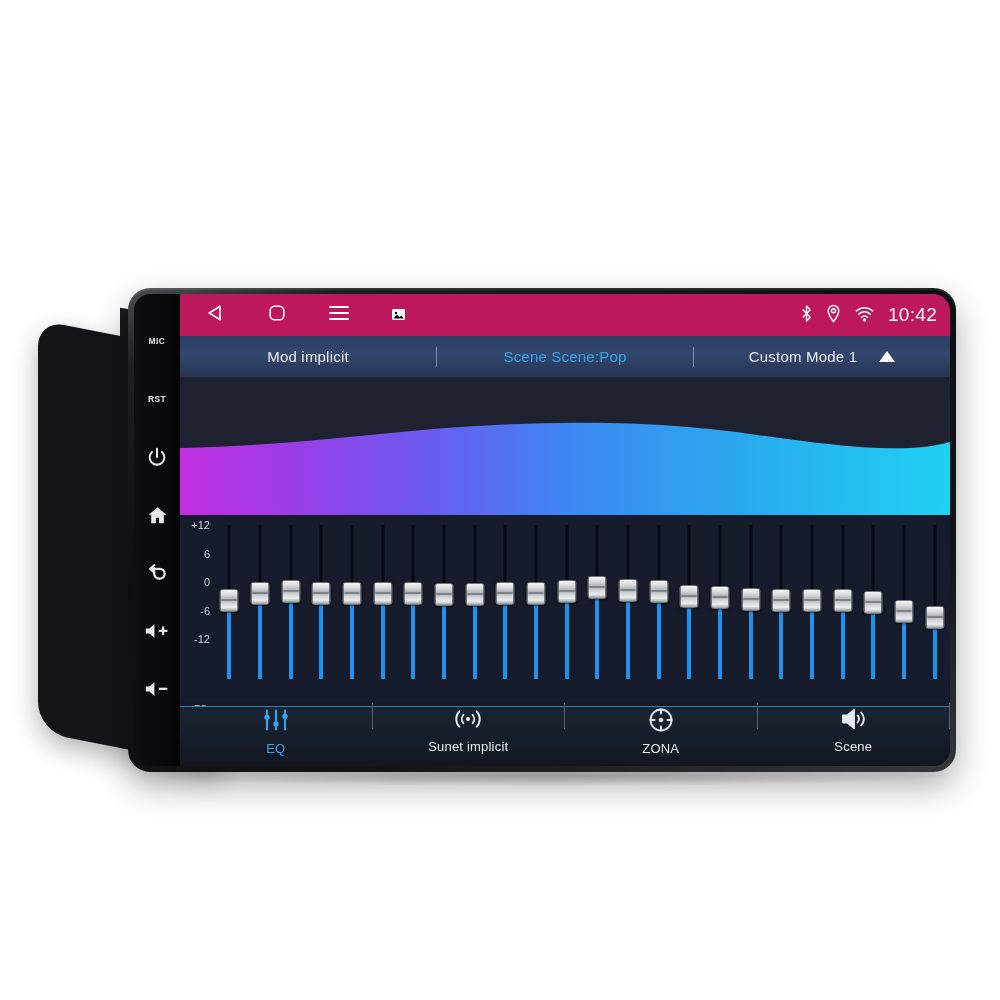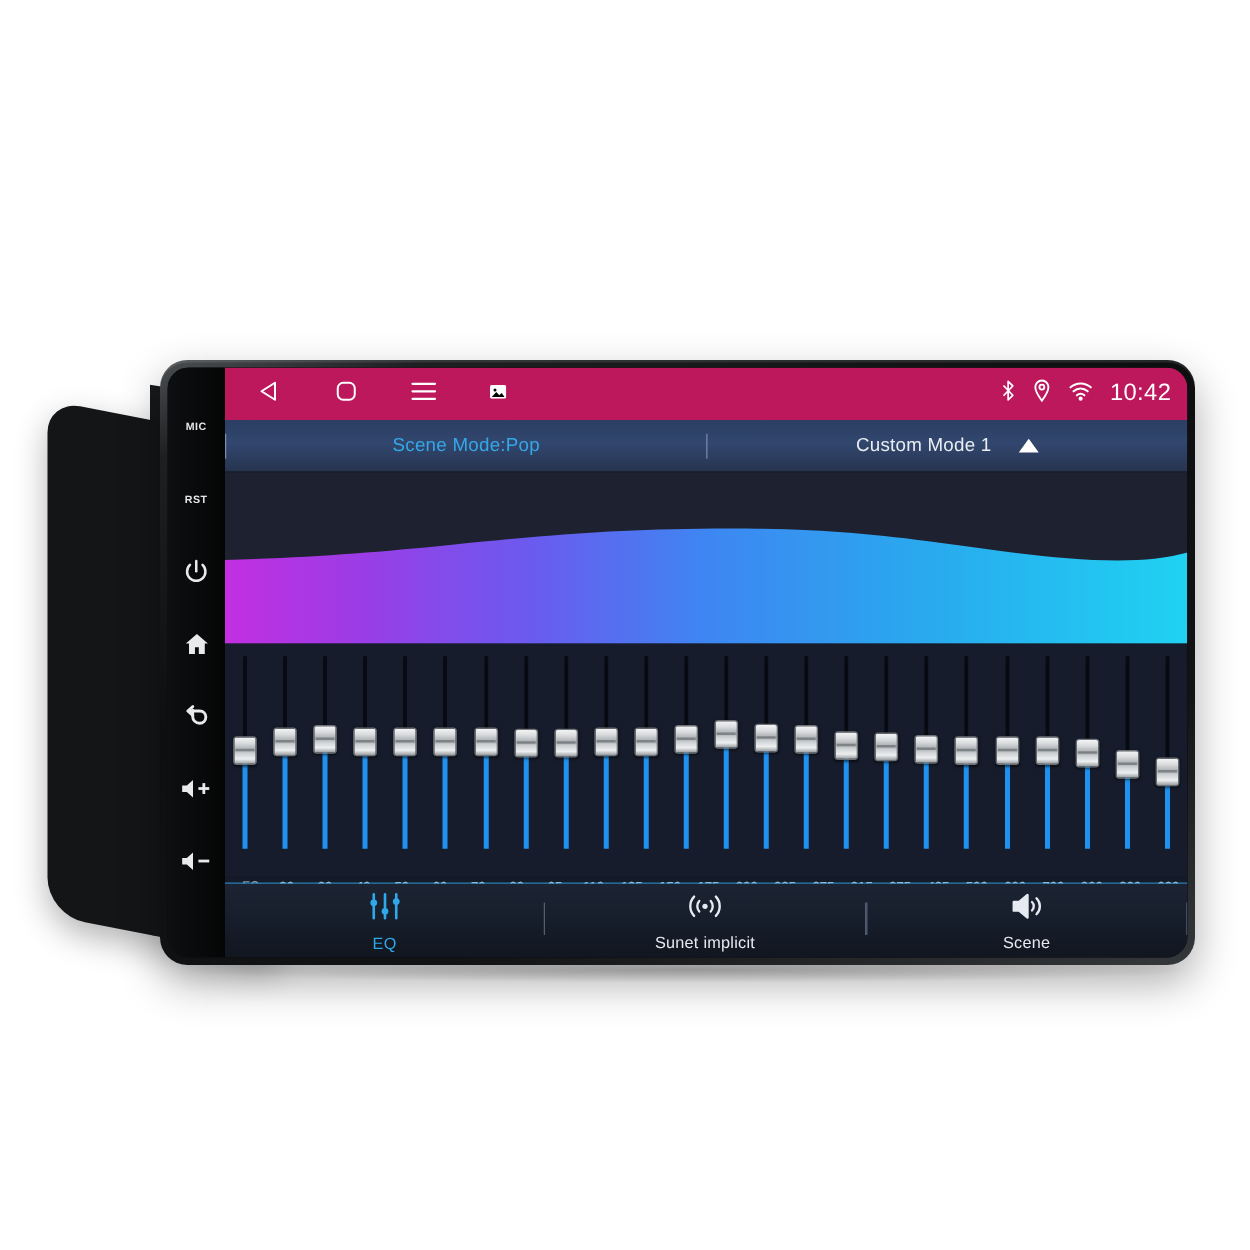--- a/index.html
+++ b/index.html
@@ -211,21 +211,21 @@
     font-size: 10.5px; font-weight: bold; color: #ffffff;
     background: #0a0d14; border-radius: 3px; padding: 1px 0;
   }
 
   
   .tabbar {
     position: absolute; left: 0; bottom: 0;
     width: 100%; height: 60px;
     background: linear-gradient(180deg, #1c2433 0%, #161d2a 55%, #11161f 100%);
     border-top: 1px solid #2d7fb6;
-    display: flex; align-items: center;
+    display: flex; align-items: flex-start;
   }
   .tab {
     flex: 1; position: relative;
     display: flex; flex-direction: column;
     align-items: center; justify-content: center; gap: 4px;
     color: #e6ebf1;
   }
   .tab .tablabel { font-size: 13px; letter-spacing: .2px; }
   .tab.active { color: #2fa8ea; }
   .tab.active .tablabel { color: #2fa8ea; }
@@ -360,22 +360,23 @@
                 <path d="M5 9.6c1.8-1.6 3.9-2.4 6-2.4s4.2.8 6 2.4"></path>
                 <path d="M7.8 13c1-.9 2.1-1.4 3.2-1.4s2.2.5 3.2 1.4"></path>
                 <circle cx="11" cy="15.8" r=".9" fill="#ffffff"></circle>
               </svg>
             </span>
             <span class="clock">10:42</span>
           </div>
         </div>
 
         <div class="modebar">
+          <div class="modecell">Mod implicit</div>
           <div class="modesep"></div>
-          <div class="modecell accent">Scene Mode:Pop</div>
+          <div class="modecell accent">Scene Scene:Pop</div>
           <div class="modesep"></div>
           <div class="modecell right">
             <span>Custom Mode 1</span>
             <span class="caret-up"></span>
           </div>
         </div>
 
         <div class="wavepanel">
           <svg viewBox="0 0 770 137" preserveAspectRatio="none">
             <defs>
@@ -387,20 +388,27 @@
                 <stop offset="72%" stop-color="#2aa8ee"></stop>
                 <stop offset="100%" stop-color="#1fd2f2"></stop>
               </linearGradient>
             </defs>
             <rect x="0" y="0" width="770" height="137" fill="#1e2230"></rect>
             <path d="M0,70 C70,68 120,64 180,58 C250,51 300,46 380,45 C460,44 510,48 570,56 C630,64 680,72 730,70 C750,69 762,66 770,64 L770,137 L0,137 Z" fill="url(#waveGrad)"></path>
           </svg>
         </div>
 
         <div class="eqpanel">
+          <div class="eqscale">
+            <span style="top:10px">+12</span>
+            <span style="top:39px">6</span>
+            <span style="top:67px">0</span>
+            <span style="top:96px">-6</span>
+            <span style="top:124px">-12</span>
+          </div>
           <div class="bands" id="bands">
               <div class="band">
                 <div class="track-top" style="height:75.46px"></div>
                 <div class="track-bot" style="height:78.54px"></div>
                 <div class="thumb" style="top:74.46px"></div>
               </div>
               <div class="band">
                 <div class="track-top" style="height:67.76px"></div>
                 <div class="track-bot" style="height:86.24px"></div>
                 <div class="thumb" style="top:66.76px"></div>
@@ -639,20 +647,28 @@
             <div class="tabsep"></div>
             <div class="tab">
               <span><svg width="30" height="24" viewBox="0 0 30 24" fill="none" stroke="currentColor" stroke-width="1.9" stroke-linecap="round">
                   <circle cx="15" cy="12" r="2.1" fill="currentColor" stroke="none"></circle>
                   <path d="M10.4 7.8a6.4 6.4 0 0 0 0 8.4M19.6 7.8a6.4 6.4 0 0 1 0 8.4"></path>
                   <path d="M6.3 4.3a11.2 11.2 0 0 0 0 15.4M23.7 4.3a11.2 11.2 0 0 1 0 15.4"></path>
                 </svg></span>
               <span class="tablabel">Sunet implicit</span>
             </div>
             <div class="tabsep"></div>
+            <div class="tab">
+              <span><svg width="26" height="26" viewBox="0 0 26 26" fill="none" stroke="currentColor" stroke-width="1.9" stroke-linecap="round">
+                  <circle cx="13" cy="13" r="10.5"></circle>
+                  <circle cx="13" cy="13" r="2.3" fill="currentColor" stroke="none"></circle>
+                  <path d="M13 2.5v4M13 19.5v4M2.5 13h4M19.5 13h4"></path>
+                </svg></span>
+              <span class="tablabel">ZONA</span>
+            </div>
             <div class="tabsep"></div>
             <div class="tab">
               <span><svg width="28" height="24" viewBox="0 0 28 24" fill="none" stroke="currentColor" stroke-width="1.9" stroke-linecap="round" stroke-linejoin="round">
                   <path d="M4 8.5h4.3L15 3v18l-6.7-5.5H4z" fill="currentColor"></path>
                   <path d="M18.6 8.6a4.8 4.8 0 0 1 0 6.8M22.2 5.6a9 9 0 0 1 0 12.8"></path>
                 </svg></span>
               <span class="tablabel">Scene</span>
             </div>
             <div class="tabsep"></div>
           </div>

